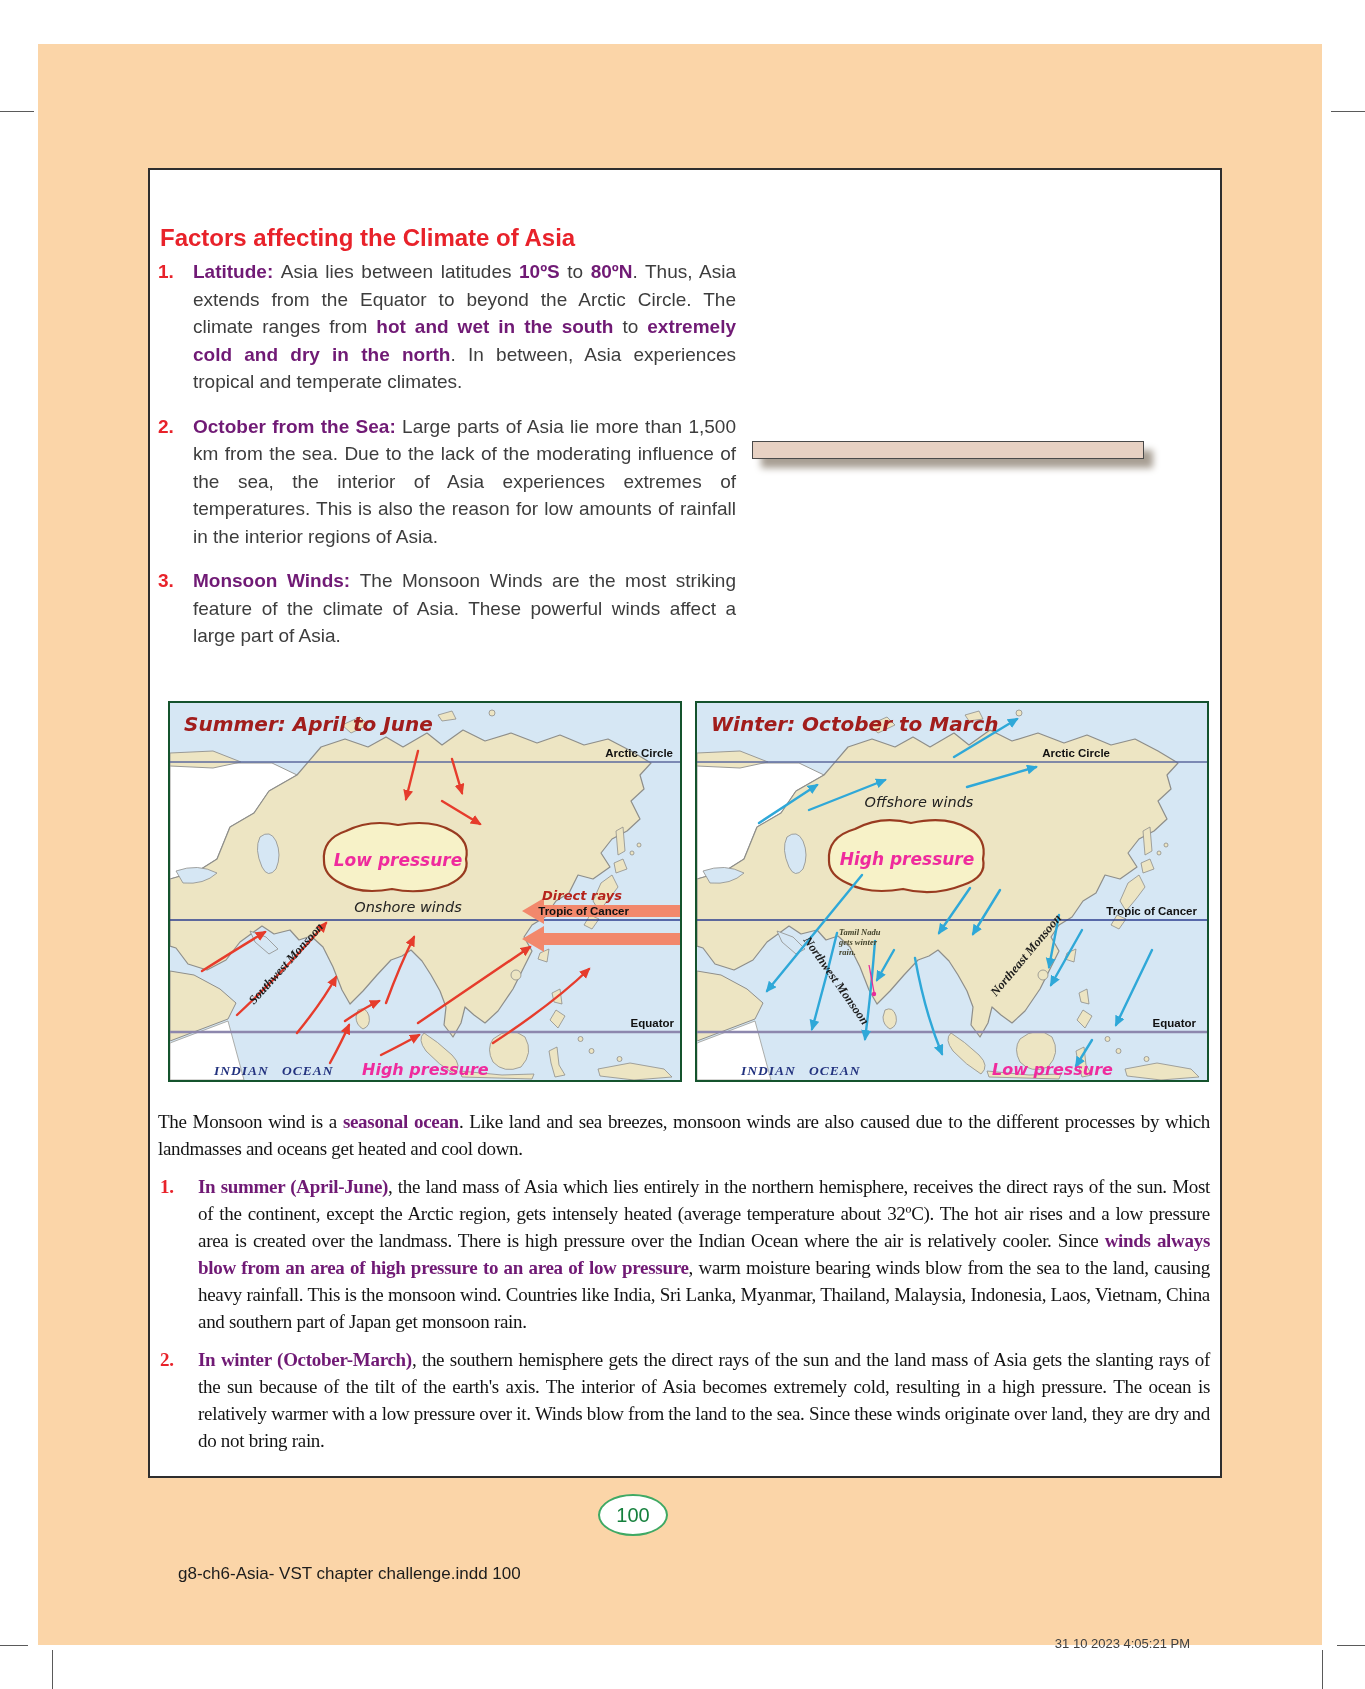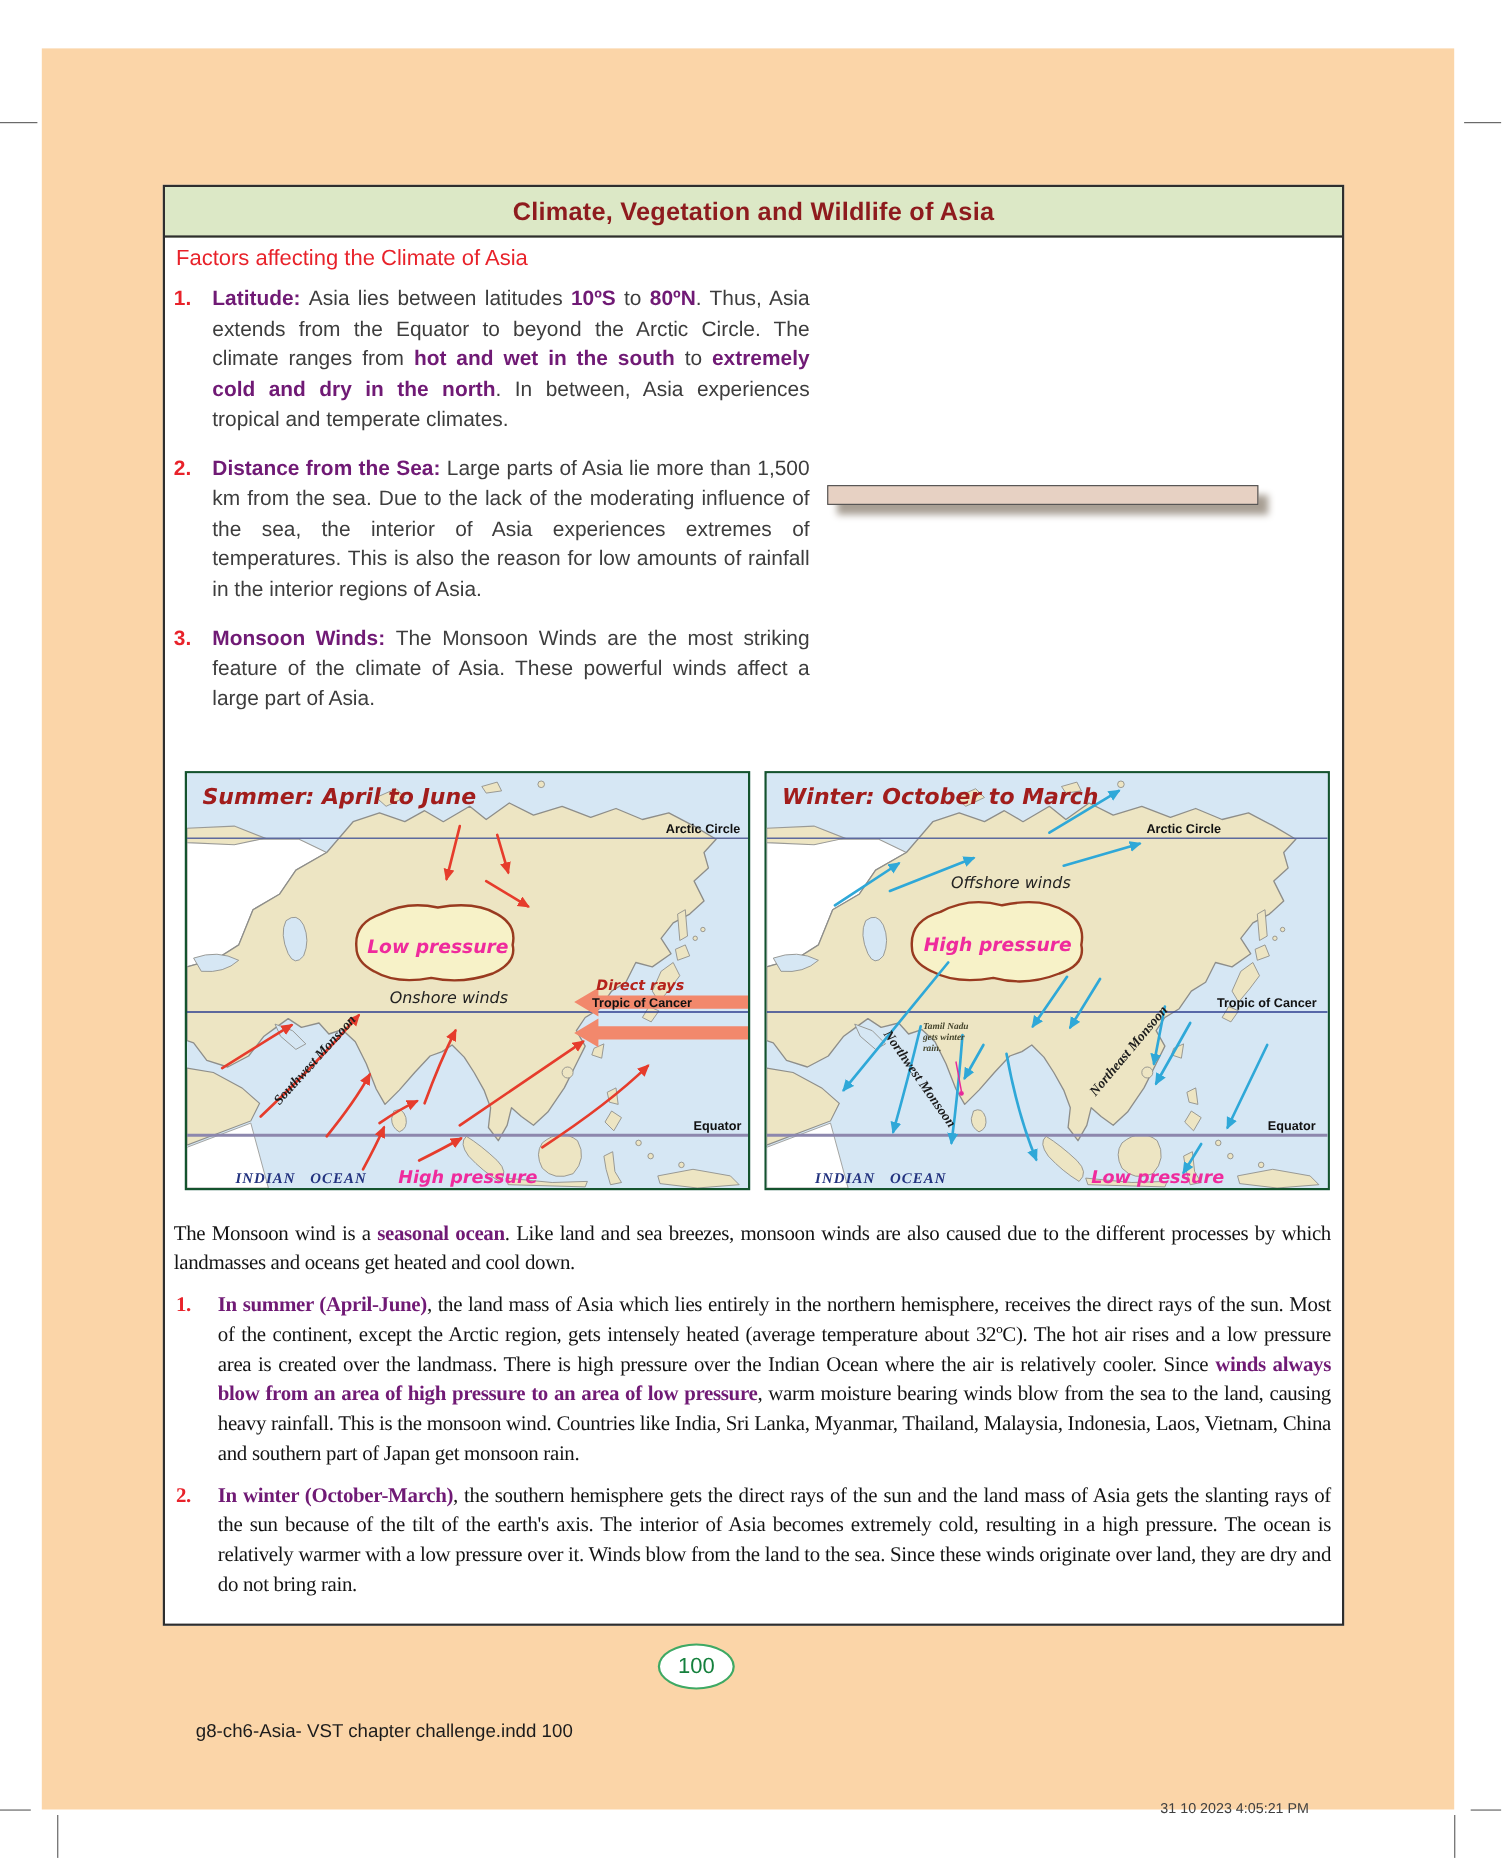--- a/index.html
+++ b/index.html
@@ -5,21 +5,21 @@
   html,body{margin:0;padding:0;background:#ffffff;}
   .canvas{position:relative;width:1365px;height:1689px;background:#ffffff;overflow:hidden;
           font-family:"Liberation Sans",sans-serif;}
   .crop{position:absolute;background:#5a5a5a;}
   .sheet{position:absolute;left:38px;top:44px;width:1284px;height:1601px;background:#fbd5a8;}
   .content-box{position:absolute;left:110px;top:124px;width:1070px;height:1306px;background:#ffffff;
                border:2px solid #2e2e2e;overflow:hidden;}
   .title-bar{position:absolute;left:0;top:0;right:0;height:44px;background:#dce8c6;
              border-bottom:2px solid #2e2e2e;text-align:center;line-height:44px;
              font-size:23px;font-weight:bold;color:#8e1b1e;letter-spacing:.2px;}
-  .section-heading{position:absolute;left:10px;top:54px;font-size:20px;font-weight:normal;color:#e8222a;}
+  .section-heading{position:absolute;left:10px;top:54px;font-size:24px;font-weight:bold;color:#e8222a;}
   .factors{position:absolute;left:8px;top:88px;width:578px;font-size:19px;line-height:27.5px;
            color:#3d3d3d;text-align:justify;}
   .factor{position:relative;padding-left:35px;margin-bottom:17px;}
   .factor .num{position:absolute;left:0;top:0;color:#e8222a;font-weight:bold;}
   .seg-red{color:#701a75;font-weight:bold;}
   .note-box{position:absolute;left:602px;top:271px;width:366px;background:#e7d1c3;
             border:1px solid #4a4a4a;box-shadow:9px 9px 7px #a89f94;padding:8px 12px;
             font-family:"Liberation Serif",serif;font-size:18.5px;line-height:26px;color:#141414;
             text-align:justify;}
   .note-box p{margin:4px 0 10px 0;}
@@ -58,33 +58,30 @@
   <div class="crop" style="left:0;top:111px;width:34px;height:1px;"></div>
   <div class="crop" style="left:1302px;top:70px;width:1px;height:80px;"></div>
   <div class="crop" style="left:1331px;top:111px;width:34px;height:1px;"></div>
   <div class="crop" style="left:52px;top:1650px;width:1px;height:39px;"></div>
   <div class="crop" style="left:0;top:1645px;width:28px;height:1px;"></div>
   <div class="crop" style="left:1322px;top:1650px;width:1px;height:39px;"></div>
   <div class="crop" style="left:1337px;top:1645px;width:28px;height:1px;"></div>
 
   <div class="sheet">
     <div class="content-box">
-      <div class="title-bar">
-        <span>Climate, Vegetation and Wildlife of Asia</span>
-      </div>
       <div class="section-heading">Factors affecting the Climate of Asia</div>
 
       <div class="factors">
         <div class="factor">
           <span class="num">1.</span>
           <span><span class="seg-red">Latitude: </span><span>Asia lies between latitudes </span><span class="seg-red">10ºS</span><span> to </span><span class="seg-red">80ºN</span><span>. Thus, Asia extends from the Equator to beyond the Arctic Circle. The climate ranges from </span><span class="seg-red">hot and wet in the south</span><span> to </span><span class="seg-red">extremely cold and dry in the north</span><span>. In between, Asia experiences tropical and temperate climates.</span></span>
         </div>
         <div class="factor">
           <span class="num">2.</span>
-          <span><span class="seg-red">Distance from the Sea: </span><span>Large parts of Asia lie more than 1,500 km from the sea. Due to the lack of the moderating influence of the sea, the interior of Asia experiences extremes of temperatures. This is also the reason for low amounts of rainfall in the interior regions of Asia.</span></span>
+          <span><span class="seg-red">October from the Sea: </span><span>Large parts of Asia lie more than 1,500 km from the sea. Due to the lack of the moderating influence of the sea, the interior of Asia experiences extremes of temperatures. This is also the reason for low amounts of rainfall in the interior regions of Asia.</span></span>
         </div>
         <div class="factor">
           <span class="num">3.</span>
           <span><span class="seg-red">Monsoon Winds: </span><span>The Monsoon Winds are the most striking feature of the climate of Asia. These powerful winds affect a large part of Asia.</span></span>
         </div>
       </div>
 
       <div class="note-box">
       </div>
 

